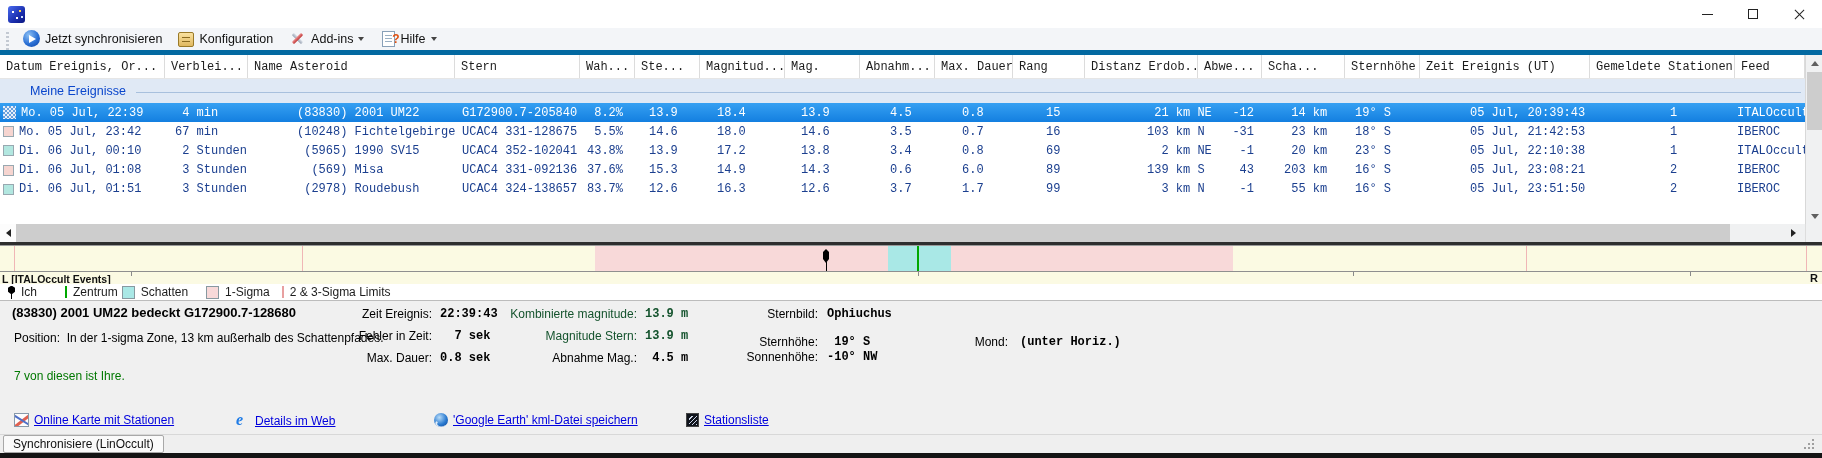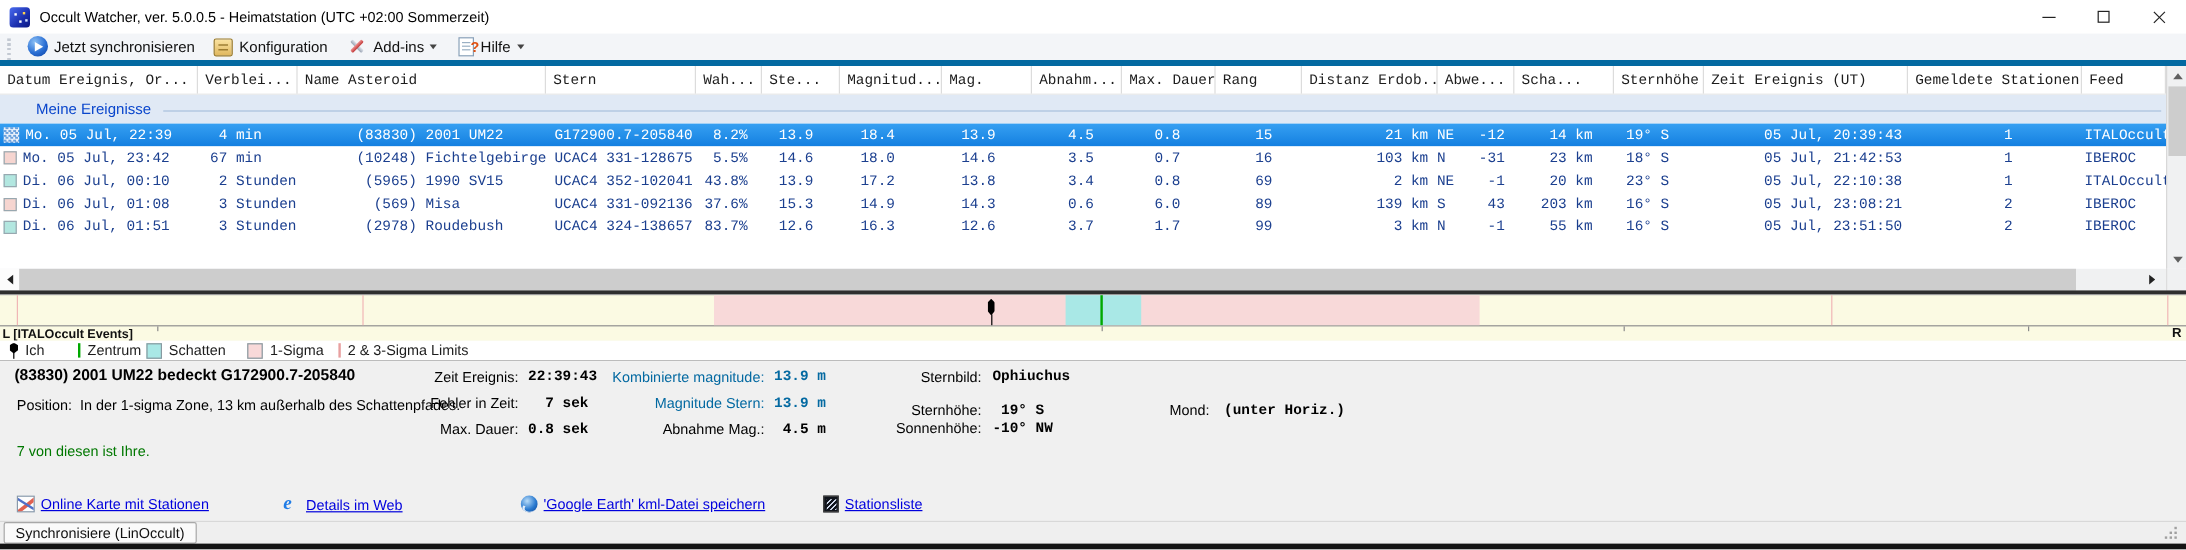--- a/index.html
+++ b/index.html
@@ -96,21 +96,21 @@
   .sw-shadow{width:13px;height:13px;background:#a9e8e6;border:1px solid #8899a0}
   .sw-sigma{width:13px;height:13px;background:#f8d9d9;border:1px solid #8899a0}
   .sw-limits{width:2px;height:12px;background:#e8a0a0}
 
   
   .details{position:absolute;top:301px;left:0;width:100%;height:109px;background:#f0f0f0;font-size:12px;color:#000}
   .dt{position:absolute;white-space:pre}
   .d-title{font-weight:bold;font-size:13px}
   .d-green{color:#007800}
   .d-label{text-align:right}
-  .d-red{color:#0369a1}
+  .d-red{color:#14532d}
   .d-val{font-family:"Liberation Mono","DejaVu Sans Mono",monospace;font-weight:bold;font-size:12px}
 
   
   .links{position:absolute;top:410px;left:0;width:100%;height:24px;background:#f0f0f0}
   .link-item{position:absolute;top:3px;display:flex;align-items:center;gap:5px}
   .link-text{color:#0000dd;text-decoration:underline;font-size:12px;cursor:pointer}
   .map-icon{width:15px;height:14px;background:#fdfdfd;border:1px solid #8899aa;position:relative;overflow:hidden;flex:none}
   .map-icon::before{content:"";position:absolute;left:-3px;top:5px;width:22px;height:3px;background:#e06050;transform:rotate(-38deg)}
   .map-icon::after{content:"";position:absolute;left:-3px;top:6px;width:22px;height:2px;background:#5070c8;transform:rotate(32deg)}
   .browser-icon{width:14px;height:15px;font-family:"Liberation Serif",serif;font-style:italic;font-weight:bold;font-size:16px;line-height:14px;color:#1f7ce6;flex:none}
@@ -127,21 +127,20 @@
   .sizegrip::after{content:"";position:absolute;right:0;bottom:0;width:2px;height:2px;background:#9f9f9f;box-shadow:-4px 0 0 #9f9f9f,-8px 0 0 #9f9f9f,0 -4px 0 #9f9f9f,-4px -4px 0 #9f9f9f,0 -8px 0 #9f9f9f}
   .bottomstrip{position:absolute;top:453px;left:0;width:100%;height:5px;background:#141414}
 </style>
 </head>
 <body>
 
 <div class="win">
 
   <div class="titlebar">
     <span class="appicon"></span>
-    <span class="title">Occult Watcher, ver. 5.0.0.5 - Heimatstation (UTC +02:00 Sommerzeit)</span>
     <span class="winbtns">
       <span class="winbtn">
           <span class="glyph-min"></span>
         </span>
       <span class="winbtn">
           <span class="glyph-max"></span>
         </span>
       <span class="winbtn">
           <span class="xbar x1"></span>
           <span class="xbar x2"></span>
@@ -267,21 +266,21 @@
       <span class="sw-sigma"></span>
       <span>1-Sigma</span>
     </span>
     <span class="litem">
       <span class="sw-limits"></span>
       <span>2 &amp; 3-Sigma Limits</span>
     </span>
   </div>
 
   <div class="details">
-    <span class="dt d-title" style="left:12px;top:4px">(83830) 2001 UM22 bedeckt G172900.7-205840</span>
+    <span class="dt d-title" style="left:12px;top:4px">(83830) 2001 UM22 bedeckt G172900.7-128680</span>
     <span class="dt" style="left:14px;top:30px">Position:  In der 1-sigma Zone, 13 km außerhalb des Schattenpfades.</span>
     <span class="dt d-green" style="left:14px;top:68px">7 von diesen ist Ihre.</span>
 
     <span class="dt d-label" style="left:260px;top:6px;width:172px">Zeit Ereignis:</span>
     <span class="dt d-val" style="left:440px;top:6px">22:39:43</span>
     <span class="dt d-label" style="left:260px;top:28px;width:172px">Fehler in Zeit:</span>
     <span class="dt d-val" style="left:440px;top:28px">  7 sek</span>
     <span class="dt d-label" style="left:260px;top:50px;width:172px">Max. Dauer:</span>
     <span class="dt d-val" style="left:440px;top:50px">0.8 sek</span>
 

